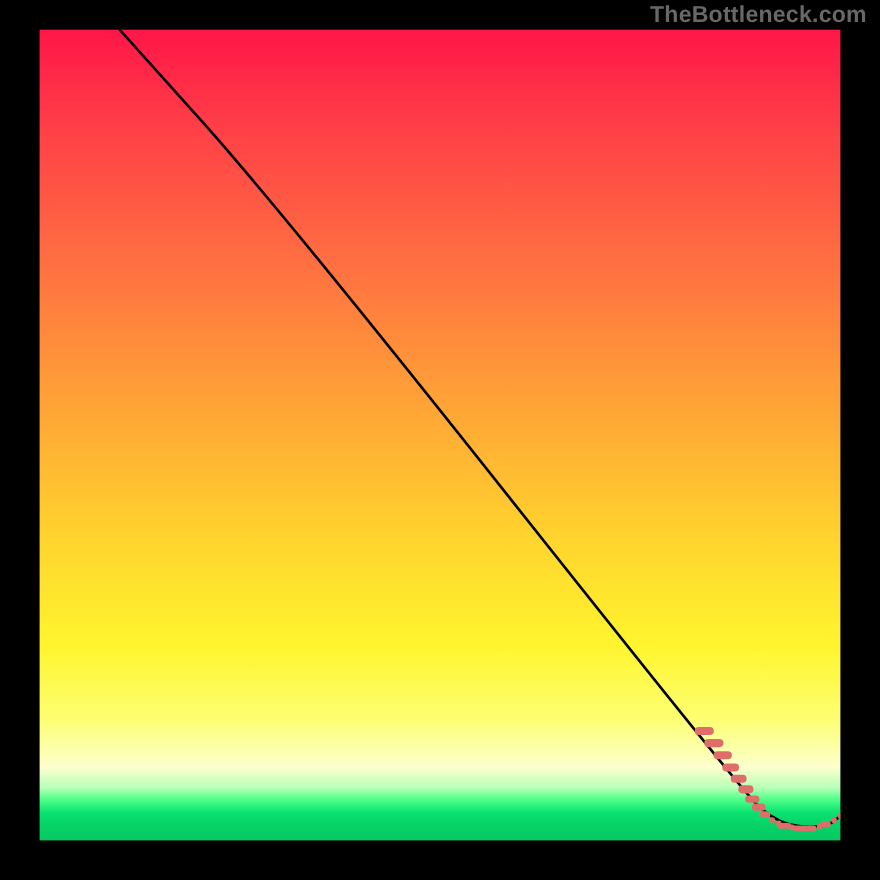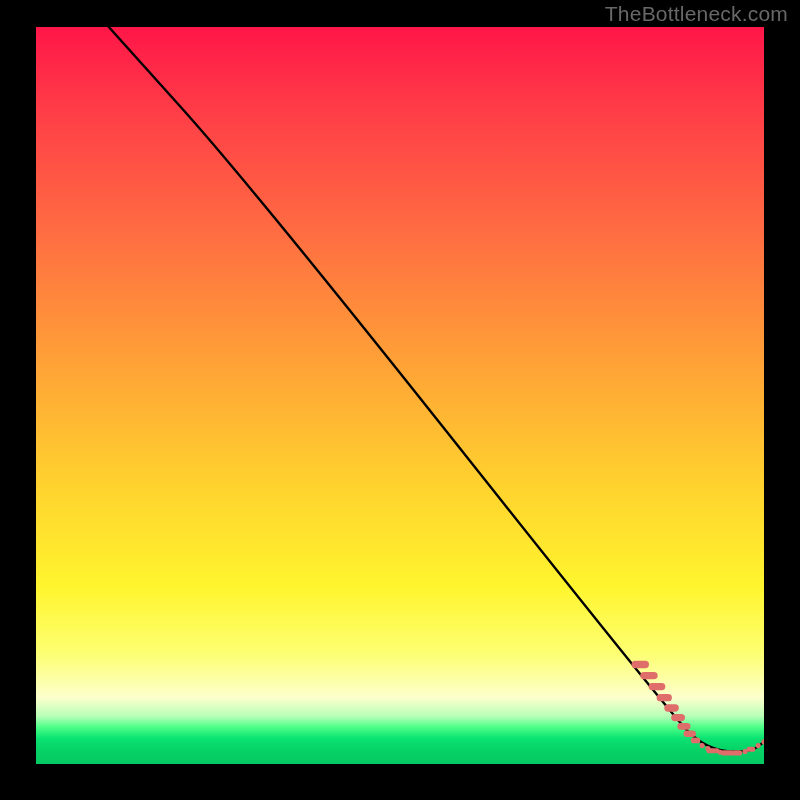--- a/index.html
+++ b/index.html
@@ -15,21 +15,21 @@
     position: relative;
     width: 800px;
     height: 800px;
     background: #000;
   }
   .watermark {
     position: absolute;
     top: 2px;
     right: 12px;
     font-size: 21px;
-    font-weight: 400;
+    font-weight: 700;
     color: #686868;
     letter-spacing: 0.2px;
     pointer-events: none;
   }
   .plot {
     position: absolute;
     left: 36px;
     top: 27px;
     width: 728px;
     height: 737px;

